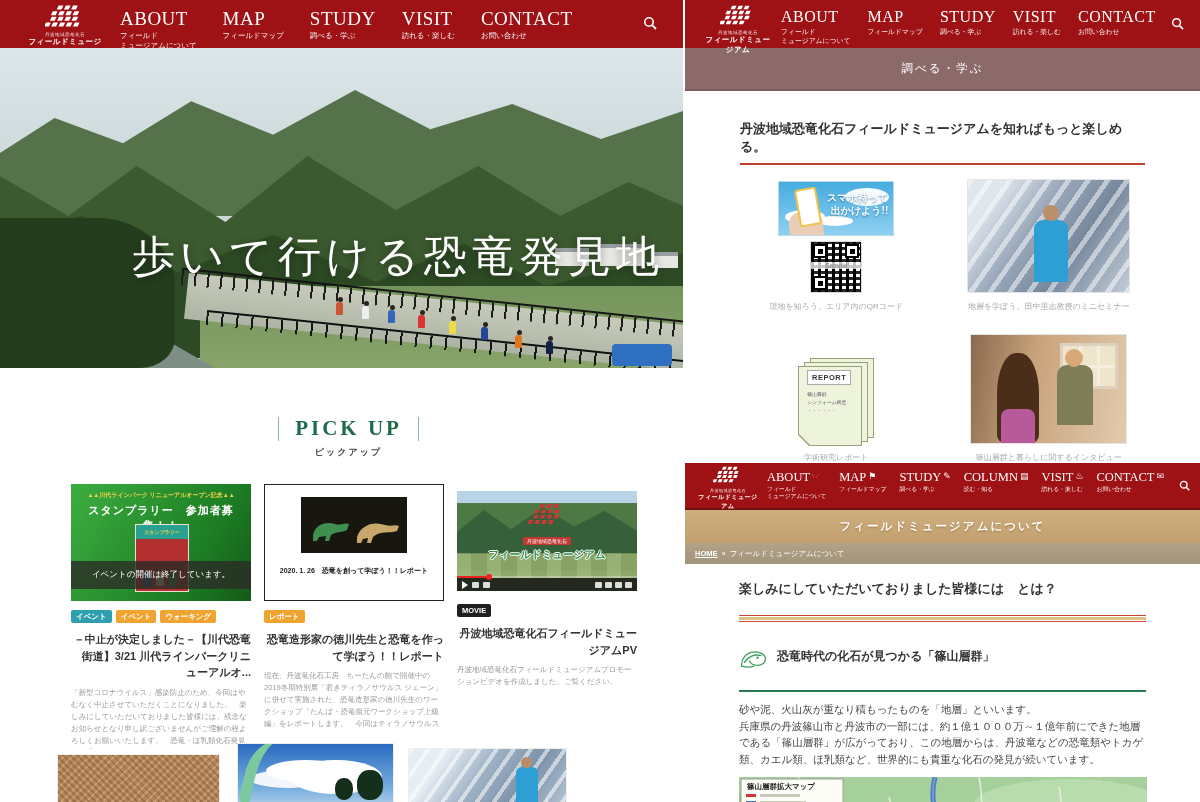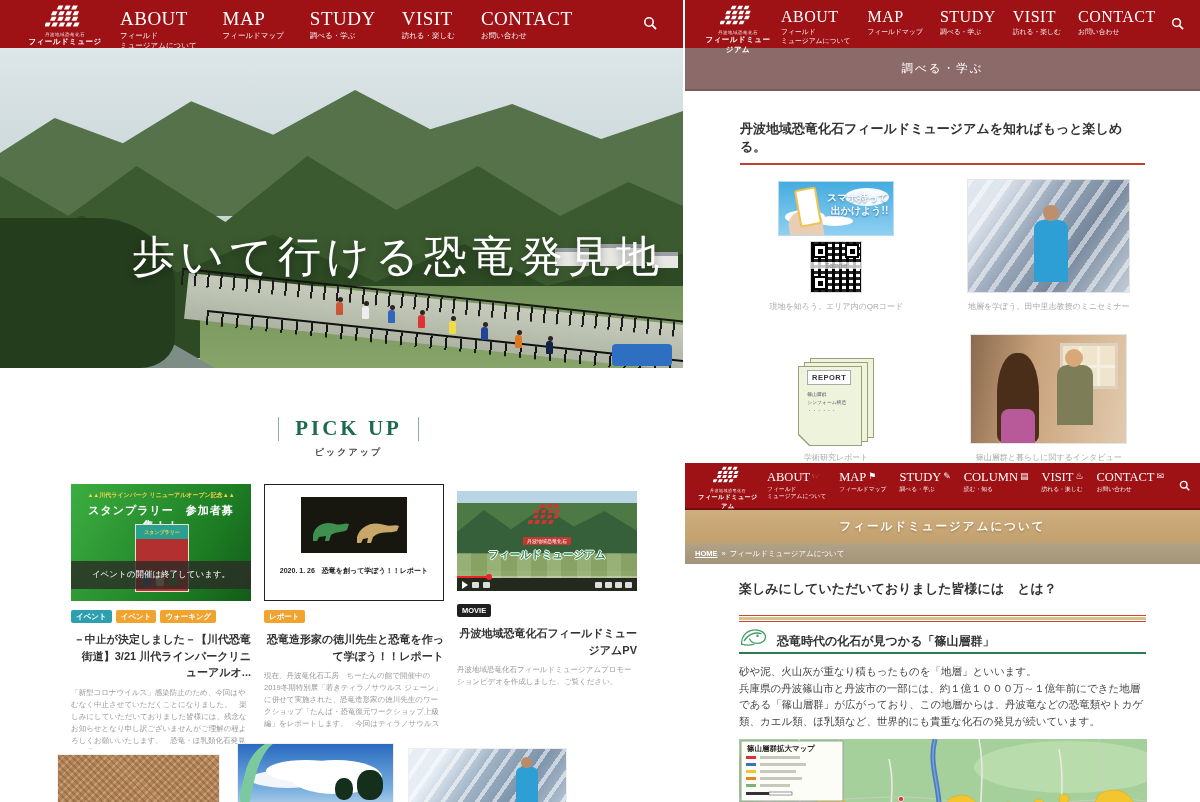--- a/index.html
+++ b/index.html
@@ -170,21 +170,21 @@
   
   .page-about{height:372px;overflow:hidden;}
   .banner-tan{height:33px;background:linear-gradient(#cfae7e,#c2a06e);display:flex;align-items:center;justify-content:center;
     color:#fff;font-size:11.5px;font-weight:bold;letter-spacing:2px;text-shadow:0 1px 2px rgba(120,90,40,.6);}
   .breadcrumb{height:21px;background:linear-gradient(#b2a286,#a2947a);display:flex;align-items:center;padding:0 10px;
     font-size:7.5px;color:#fff;gap:4px;}
   .bc-home{font-weight:bold;text-decoration:underline;cursor:pointer;}
   .about-body{padding:0 54px;}
   .about-h{margin-top:16px;font-size:13px;font-weight:bold;color:#333;padding-bottom:6px;}
   .h-rule{height:7px;background:linear-gradient(#cc4433 0 1px,#fff 1px 2px,#d9c28a 2px 5px,#fff 5px 6px,#cc4433 6px 7px);}
-  .subhead{display:flex;align-items:flex-end;gap:8px;margin-top:4px;padding-bottom:2px;border-bottom:2px solid #2b7a52;}
+  .subhead{display:flex;align-items:flex-start;gap:8px;margin-top:26px;padding-bottom:18px;border-bottom:2px solid #2b7a52;}
   .sub-t{font-size:12px;font-weight:bold;color:#333;}
   .about-p{margin:9px 0 0;font-size:10.5px;color:#444;line-height:1.6;}
   .map-wrap{margin-top:9px;width:408px;}
 </style>
 </head>
 <body>
 
 <div class="canvas">
 
   <div class="col-left">

